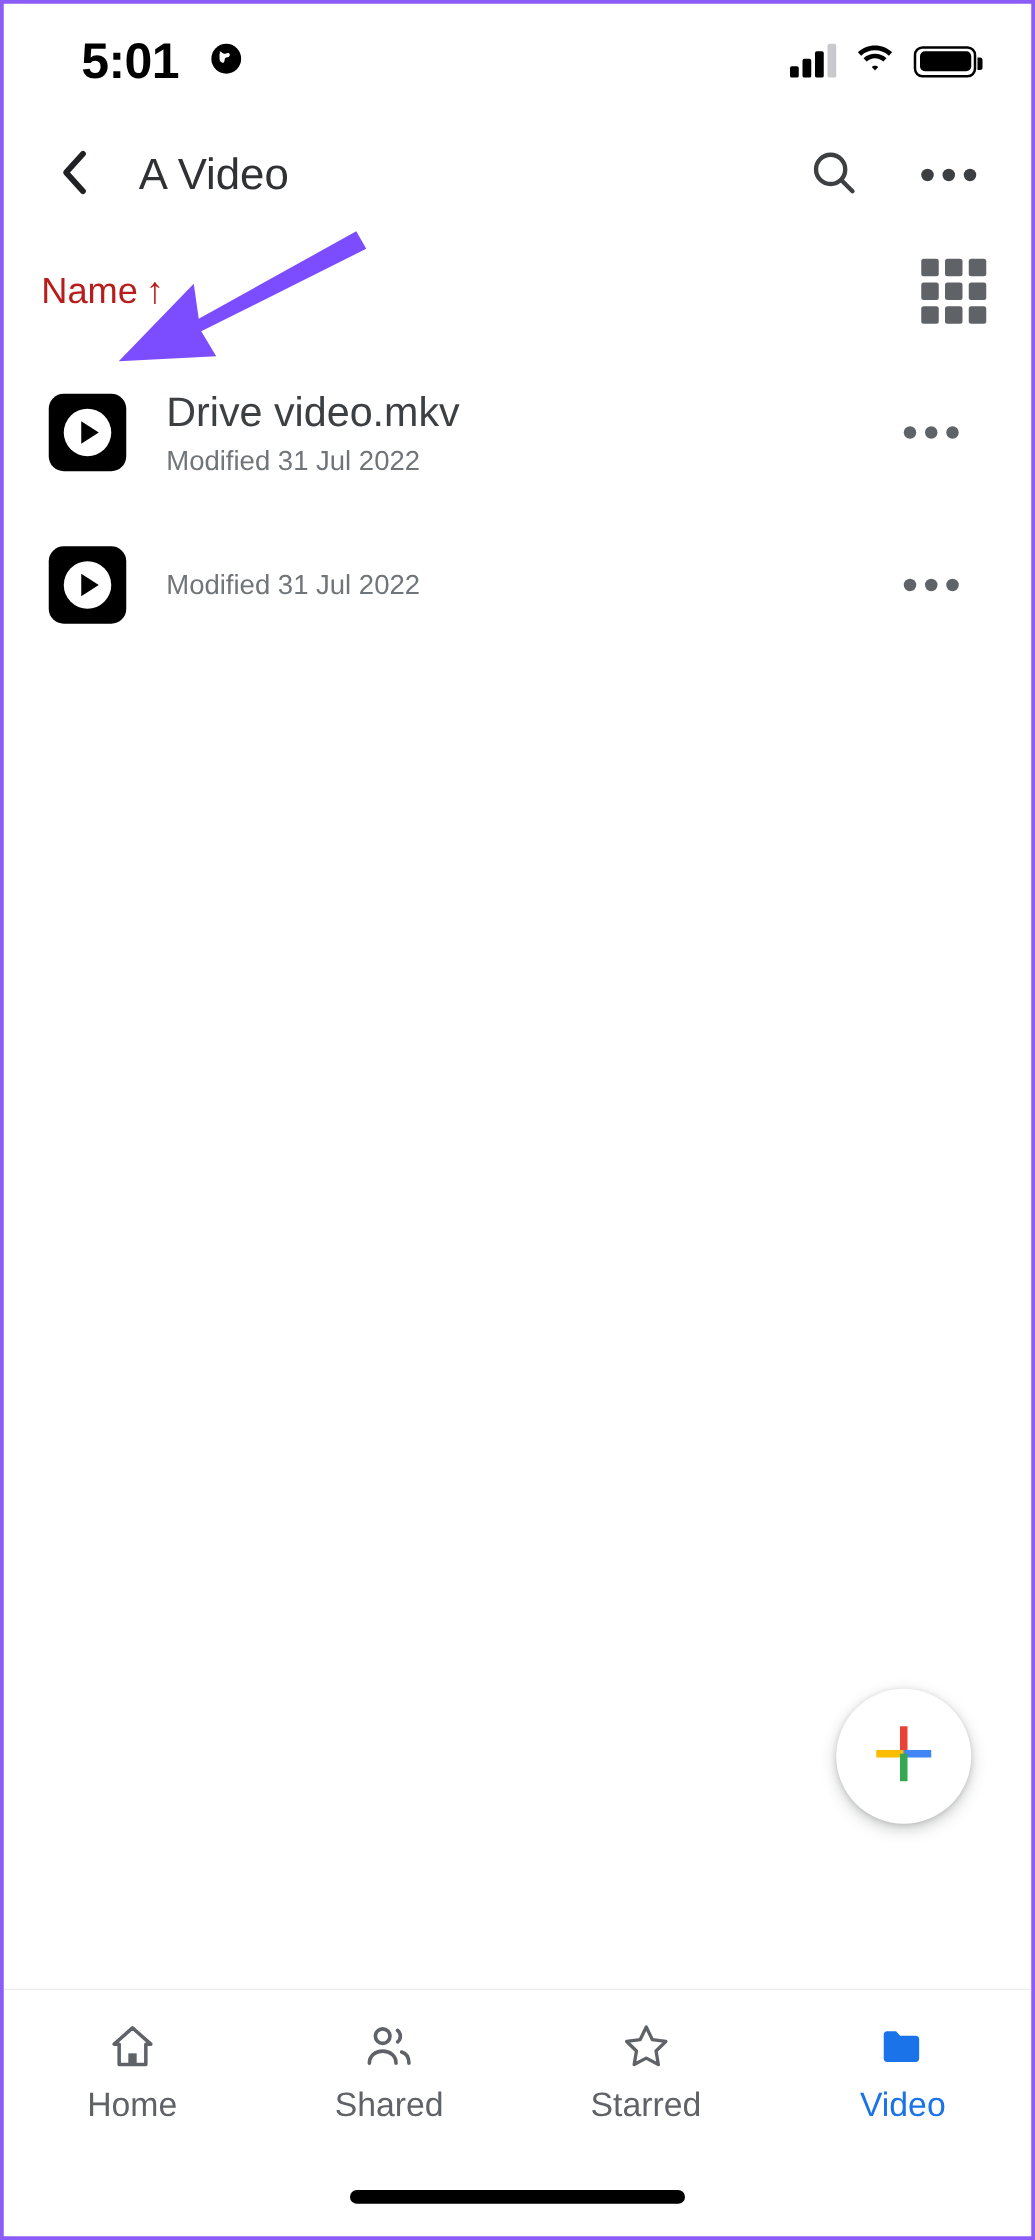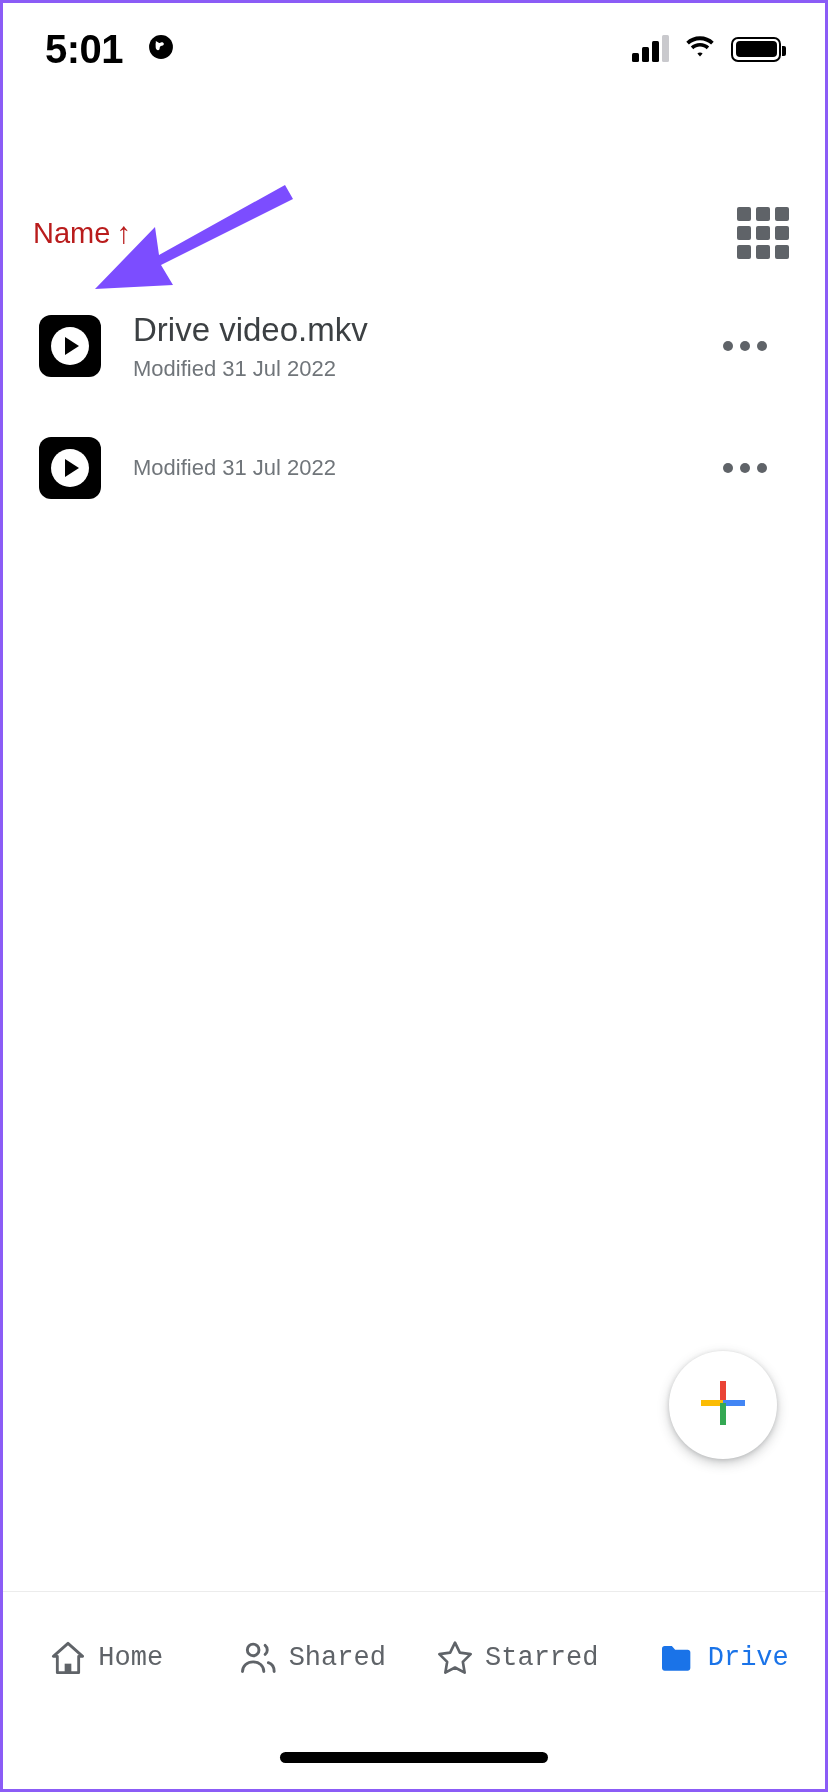--- a/index.html
+++ b/index.html
@@ -19,21 +19,21 @@
 
   
   .statusbar {
     position: absolute; top: 0; left: 0; right: 0;
     height: 92px;
     display: flex; align-items: center;
     justify-content: space-between;
     padding: 0 44px 0 42px;
   }
   .clock {
-    display: flex; align-items: center; gap: 25px;
+    display: flex; align-items: center; gap: 25px; margin-left: 20px;
   }
   .clock-time {
     font-size: 40px; font-weight: 700; color: #000;
     letter-spacing: -0.5px; line-height: 1;
   }
   .status-right { display: flex; align-items: center; gap: 14px; }
 
   .cell-bars { display: flex; align-items: flex-end; gap: 3px; height: 26px; }
   .cell-bars i { display:block; width: 7px; background:#000; border-radius: 1.5px; }
   .cell-bars i:nth-child(1){ height: 9px; }
@@ -156,24 +156,23 @@
   }
 
   
   .bottomnav {
     position: absolute; left:0; right:0; bottom: 66px;
     height: 132px;
     border-top: 1px solid #ececec;
     display:flex; align-items:center;
   }
   .navitem {
-    flex:1; display:flex; flex-direction:row;
+    flex:1; display:flex; flex-direction:column;
     align-items:center; justify-content:center; gap: 10px;
     cursor:pointer;
-    font-family:Liberation Mono, monospace;
   }
   .navitem .nav-label { font-size: 27px; color:#5f6368; }
   .navitem.active .nav-label { color:#1a73e8; }
   .nav-icon { height: 44px; display:flex; align-items:center; justify-content:center; }
 
   
   .home-indicator {
     position:absolute; bottom: 26px; left:50%;
     transform: translateX(-50%);
     width: 268px; height: 11px;
@@ -208,20 +207,47 @@
           <path d="M17 12.6c2.6 0 4.9 1 6.7 2.6l2.5-2.7C23.8 10.3 20.6 9 17 9s-6.8 1.3-9.2 3.5l2.5 2.7c1.8-1.6 4.1-2.6 6.7-2.6z" fill="#000"></path>
           <path d="M17 18.6c1 0 1.9.4 2.6 1l-2.6 2.8-2.6-2.8c.7-.6 1.6-1 2.6-1z" fill="#000"></path>
         </svg>
       </span>
       <span class="battery">
           <i></i>
         </span>
     </div>
   </div>
 
+  <div class="appbar">
+    <div class="back-btn">
+      <span>
+        <svg width="36" height="40" viewBox="0 0 24 28">
+          <path d="M16.5 3.5L7 14l9.5 10.5" stroke="#202124" stroke-width="3.2" fill="none" stroke-linecap="round" stroke-linejoin="round"></path>
+        </svg>
+      </span>
+    </div>
+    <div class="appbar-title">A Video</div>
+    <div class="appbar-actions">
+      <div class="icon-btn">
+        <span>
+          <svg width="40" height="40" viewBox="0 0 24 24">
+            <circle cx="10.5" cy="10.5" r="7" stroke="#3c4043" stroke-width="2.1" fill="none"></circle>
+            <path d="M15.7 15.7L21 21" stroke="#3c4043" stroke-width="2.1" stroke-linecap="round"></path>
+          </svg>
+        </span>
+      </div>
+      <div class="icon-btn">
+        <span class="dots">
+          <span></span>
+            <span></span>
+            <span></span>
+        </span>
+      </div>
+    </div>
+  </div>
 
   <div class="sortrow">
     <div class="sort-label">
       <span>Name</span>
       <span style="font-size:30px;">↑</span>
     </div>
     <div class="grid-toggle">
       <i></i>
         <i></i>
         <i></i>
@@ -324,20 +350,20 @@
       </span>
       <span class="nav-label">Starred</span>
     </div>
 
     <div class="navitem active">
       <span class="nav-icon">
         <svg width="42" height="40" viewBox="0 0 24 24">
           <path d="M3 6.4c0-.9.7-1.6 1.6-1.6h4.3l2 2.2h7.5c.9 0 1.6.7 1.6 1.6v9.4c0 .9-.7 1.6-1.6 1.6H4.6c-.9 0-1.6-.7-1.6-1.6z" fill="#1a73e8"></path>
         </svg>
       </span>
-      <span class="nav-label">Drive</span>
+      <span class="nav-label">Video</span>
     </div>
 
   </div>
 
   <div class="home-indicator"></div>
 
 </div>
 
 </body></html>

